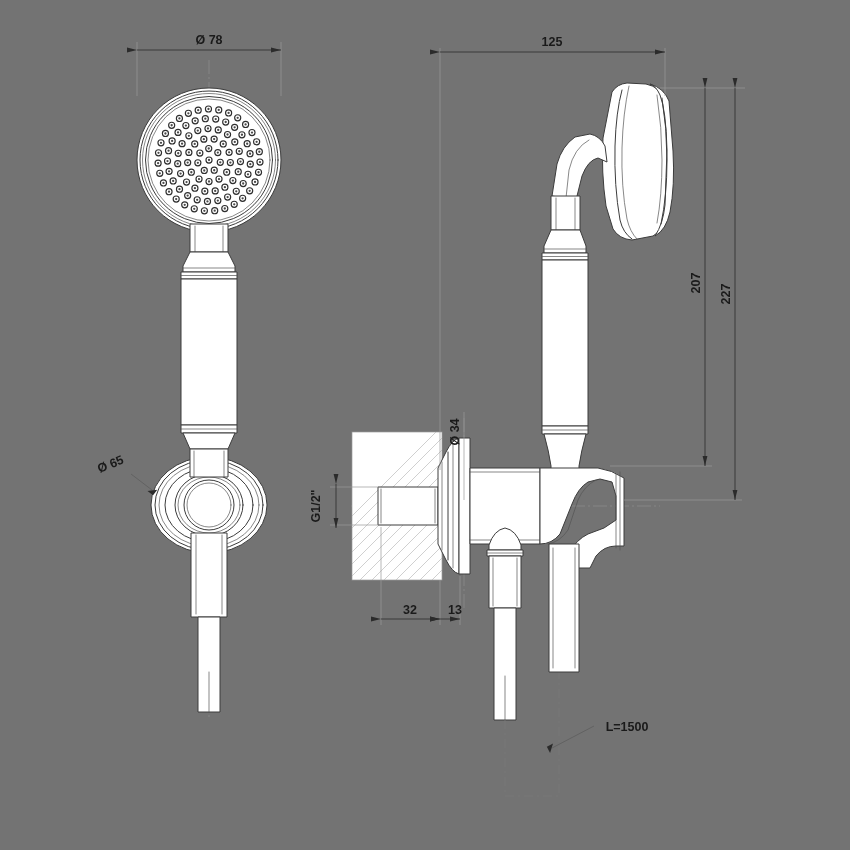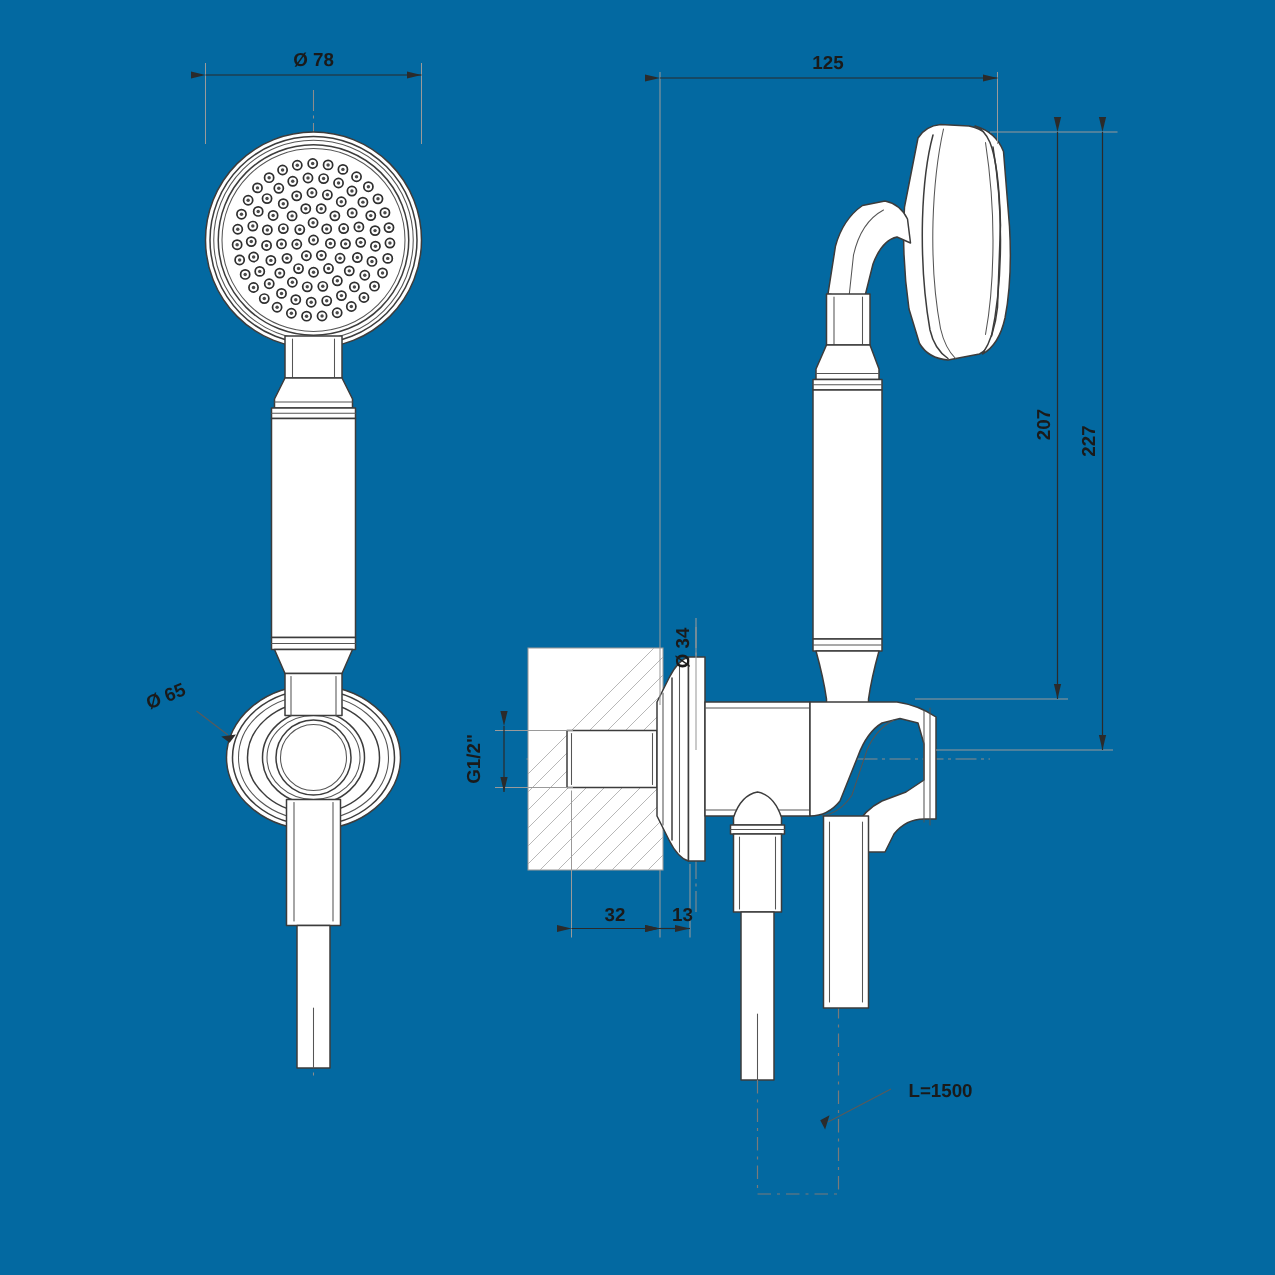--- a/index.html
+++ b/index.html
@@ -8,21 +8,21 @@
     padding: 0;
     background: #ffffff;
   }
   body {
     font-family: "Liberation Sans", sans-serif;
   }
   #drawing-root {
     position: relative;
     width: 850px;
     height: 850px;
-    background: #0369a1;
+    background: #737373;
     overflow: hidden;
   }
   #drawing-svg {
     display: block;
     width: 850px;
     height: 850px;
   }
   .dim-text {
     font-family: "Liberation Sans", sans-serif;
     font-size: 12.5px;

